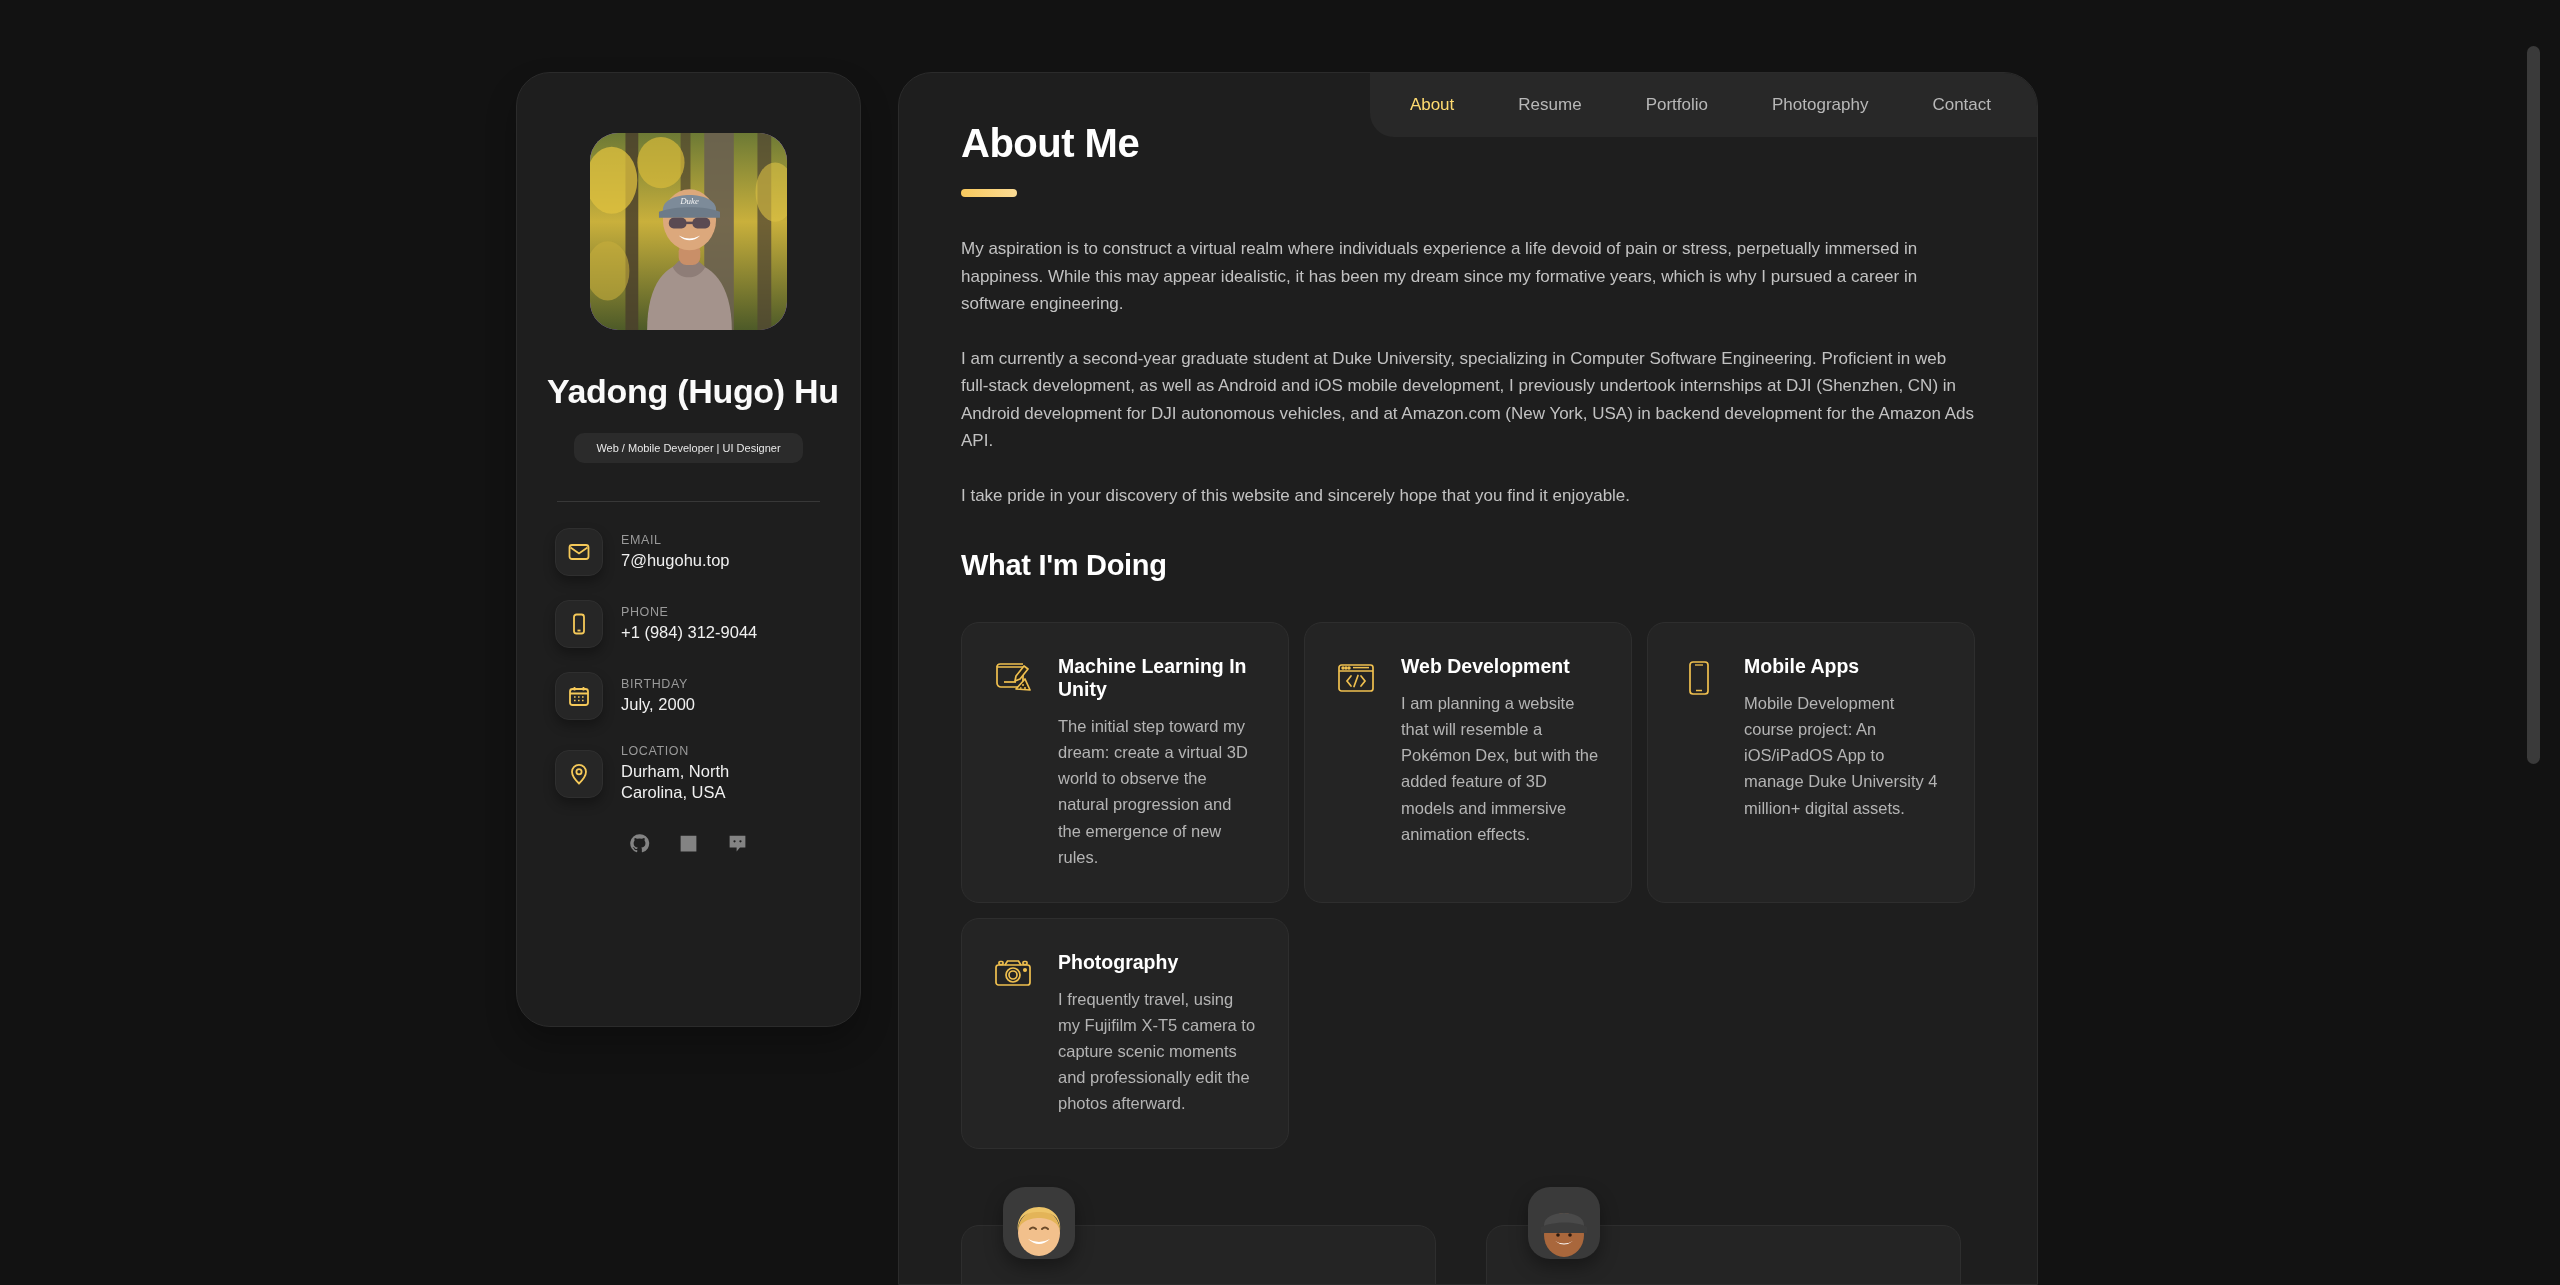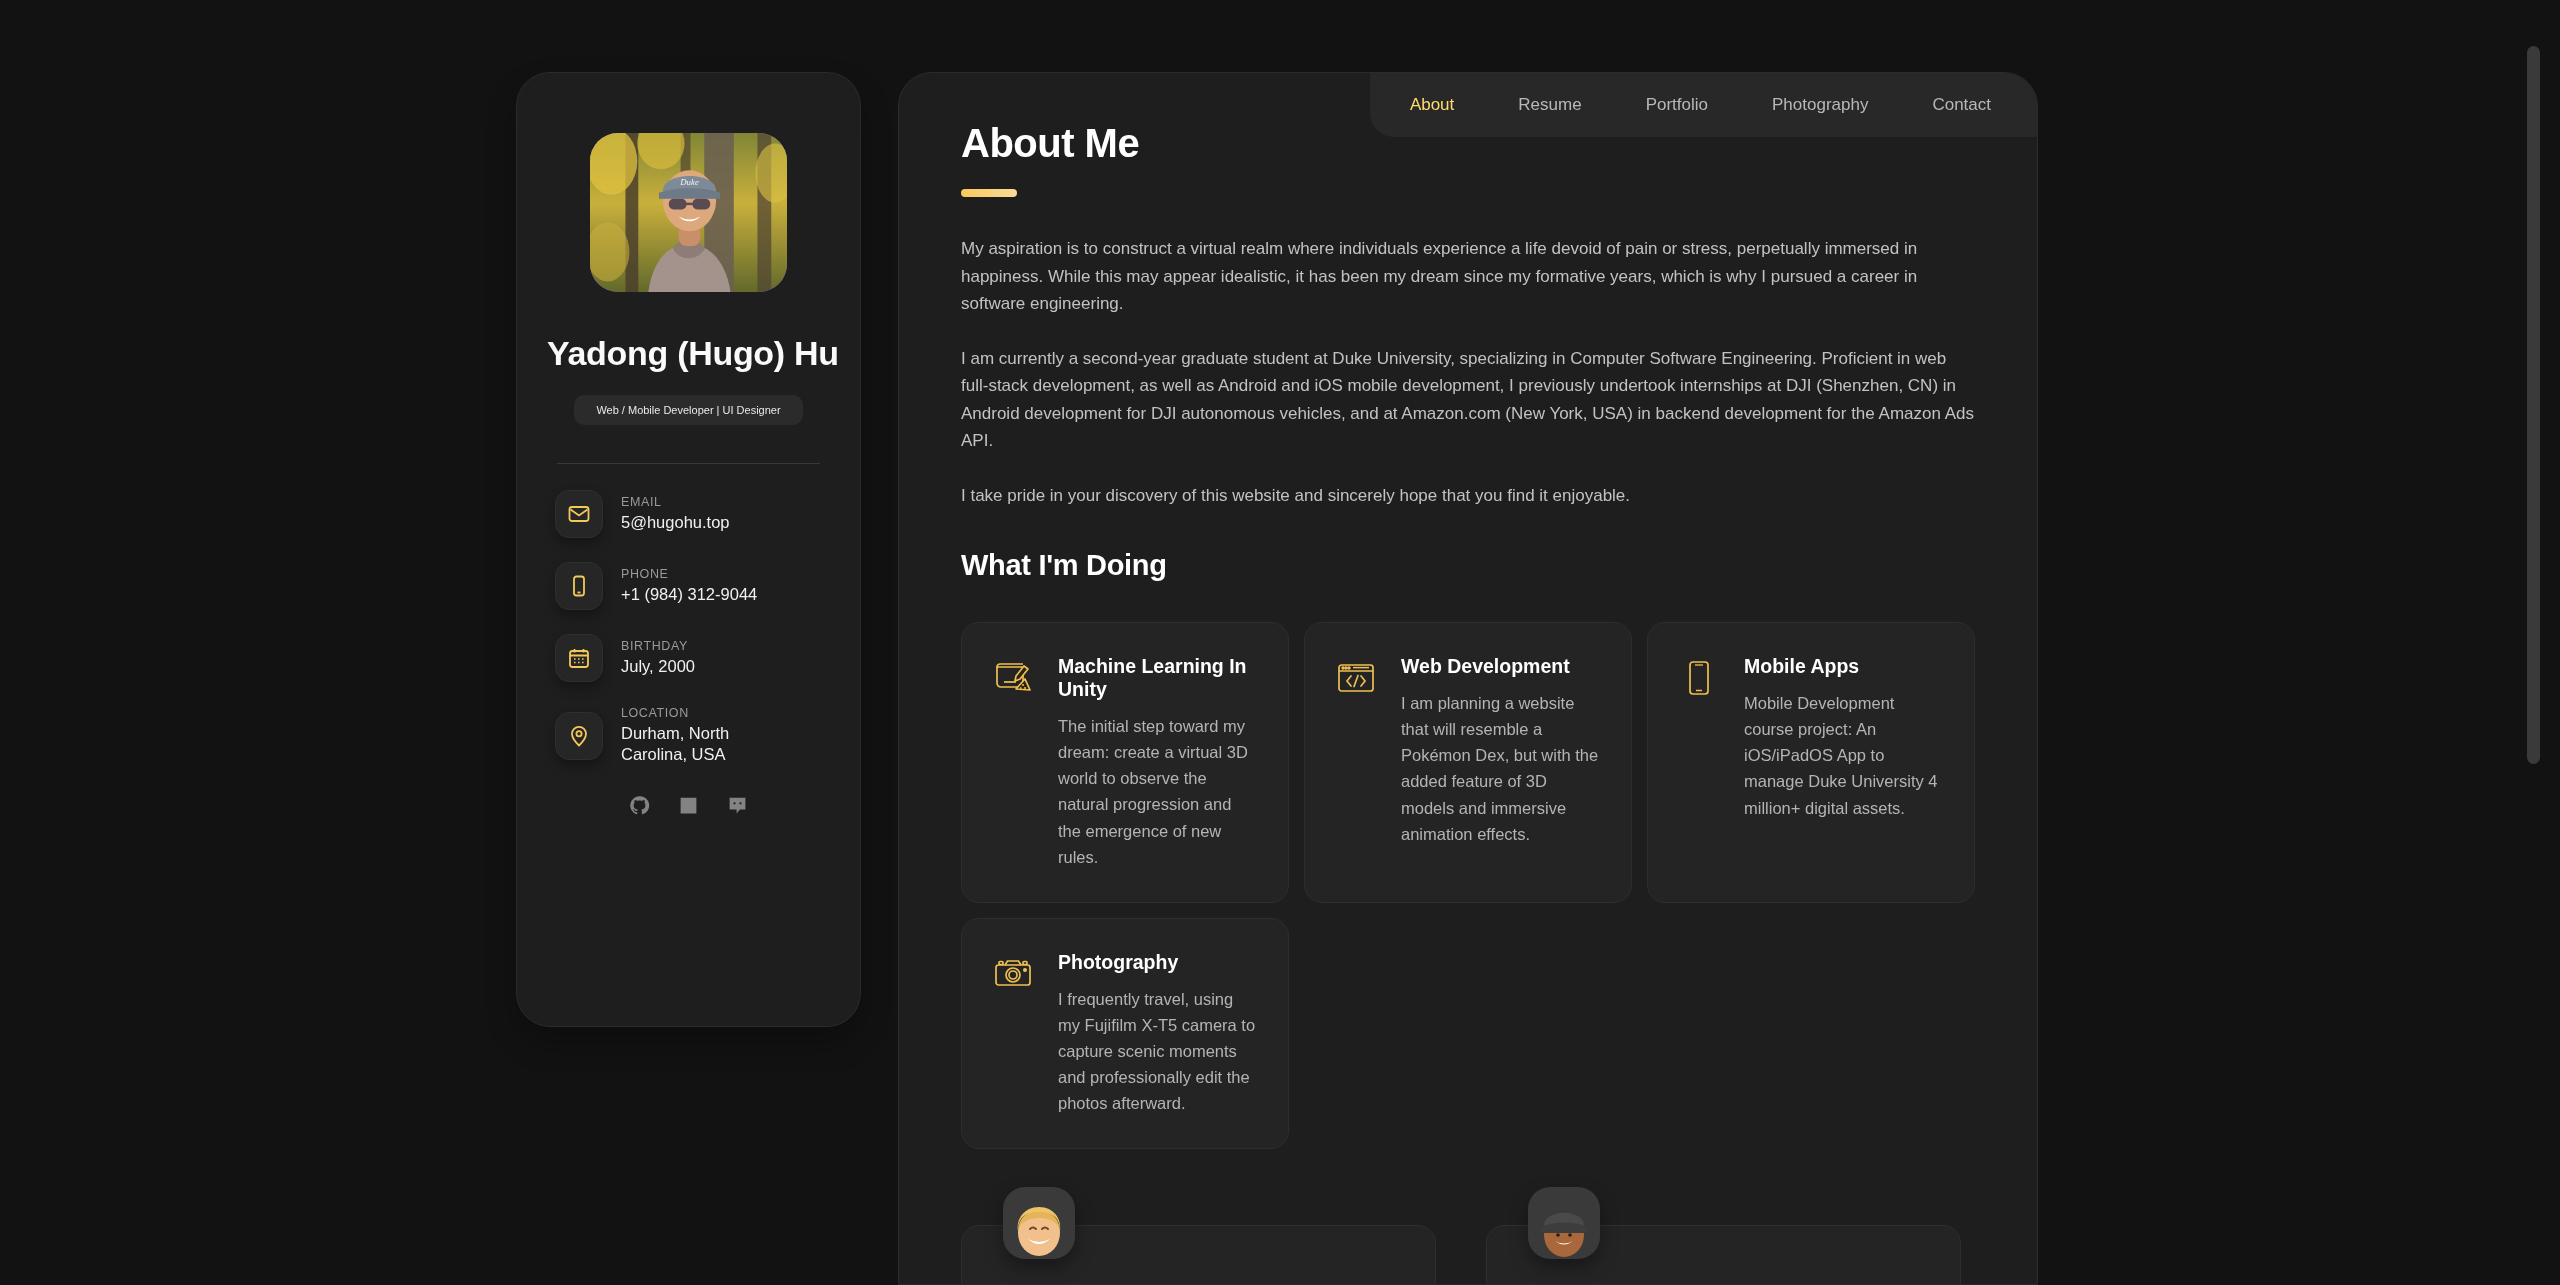--- a/index.html
+++ b/index.html
@@ -20,21 +20,21 @@
     position:absolute;
     left:516px; top:72px;
     width:345px; height:955px;
     background:#1e1e1e;
     border:1px solid #2b2b2b;
     border-radius:34px;
     padding:40px 30px 30px 30px;
     box-shadow:0 16px 30px rgba(0,0,0,0.25);
   }
   .avatar-box {
-    width:197px; height:159px;
+    width:197px; height:197px;
     margin:20px auto 0 auto;
     border-radius:28px;
     overflow:hidden;
     position:relative;
     background:#8b5cf6;
   }
   .avatar-svg { display:block; width:100%; height:100%; }
 
   .profile-name {
     margin-top:42px;
@@ -300,21 +300,21 @@
 
       <div class="contact-row">
         <span class="icon-box">
           <svg viewBox="0 0 24 24" fill="none" stroke="#f5c959" stroke-width="1.8">
             <rect x="2.5" y="5" width="19" height="14" rx="2.5"></rect>
             <path d="M3.5 7.5 L12 13.5 L20.5 7.5"></path>
           </svg>
         </span>
         <span class="contact-info">
           <span class="contact-label">EMAIL</span>
-          <span class="contact-value">5@hugohu.top</span>
+          <span class="contact-value">7@hugohu.top</span>
         </span>
       </div>
 
       <div class="contact-row">
         <span class="icon-box">
           <svg viewBox="0 0 24 24" fill="none" stroke="#f5c959" stroke-width="1.8">
             <rect x="7" y="2.5" width="10" height="19" rx="2.5"></rect>
             <path d="M10.5 18.5 h3"></path>
           </svg>
         </span>

